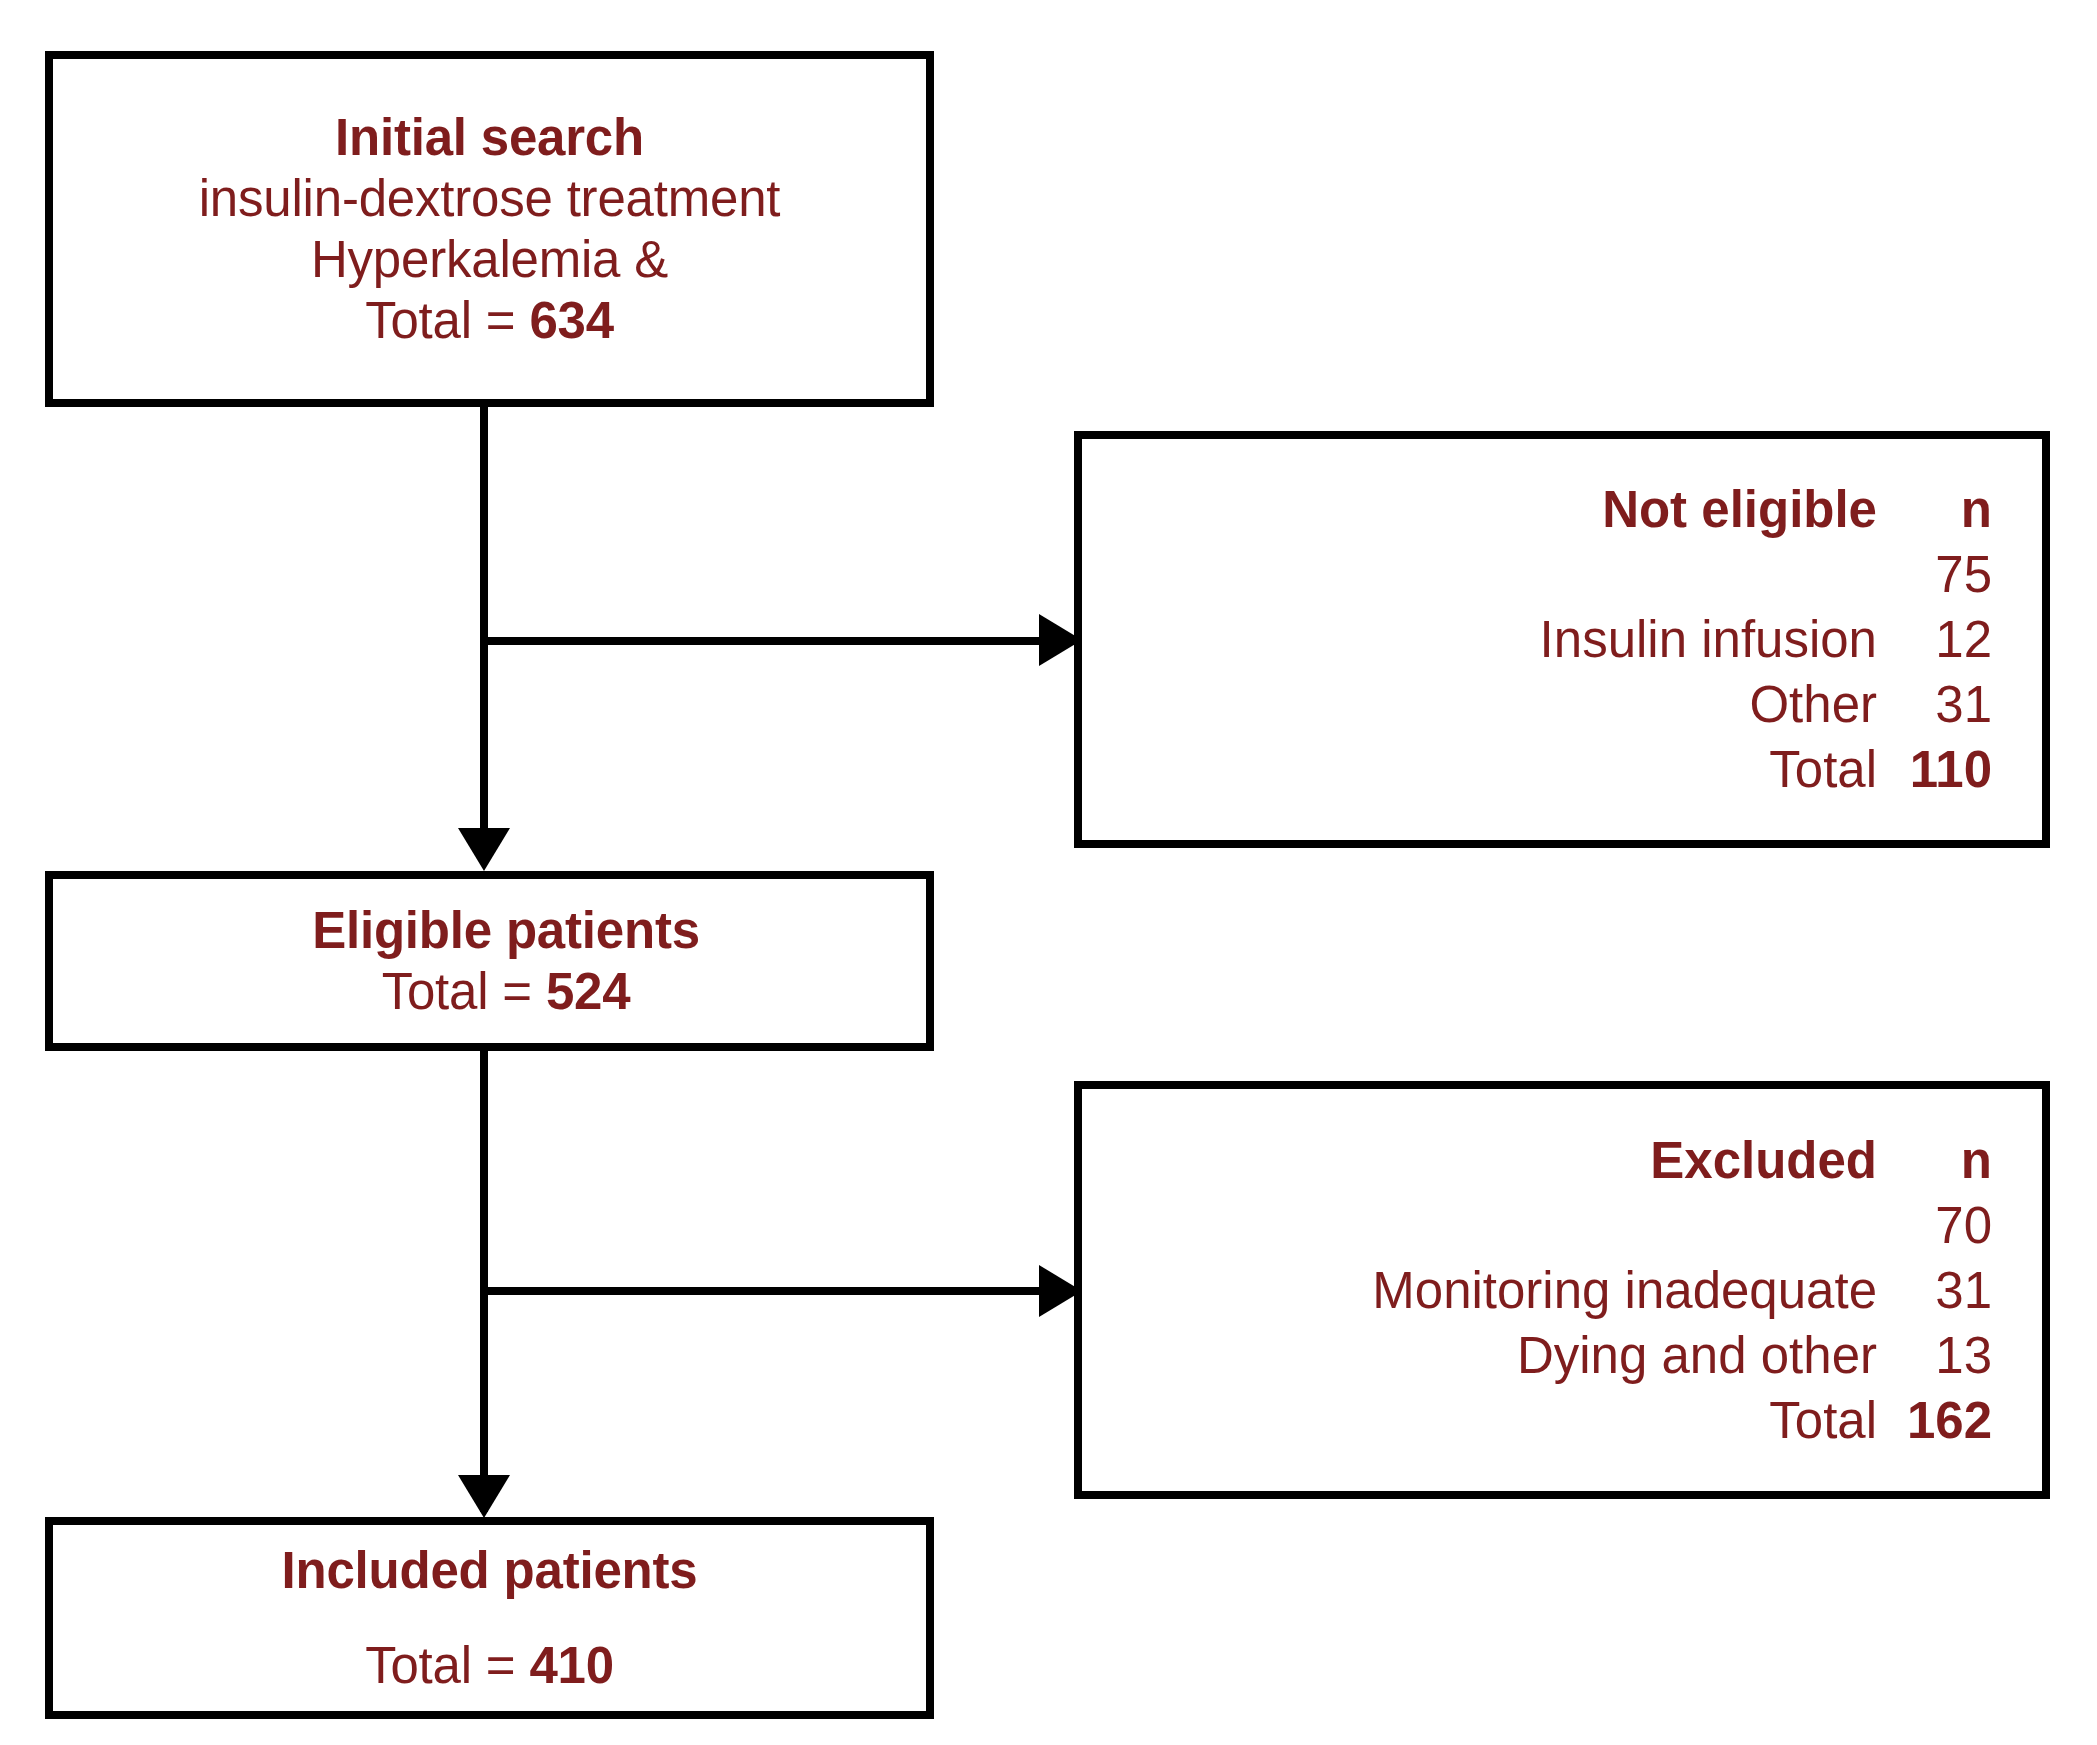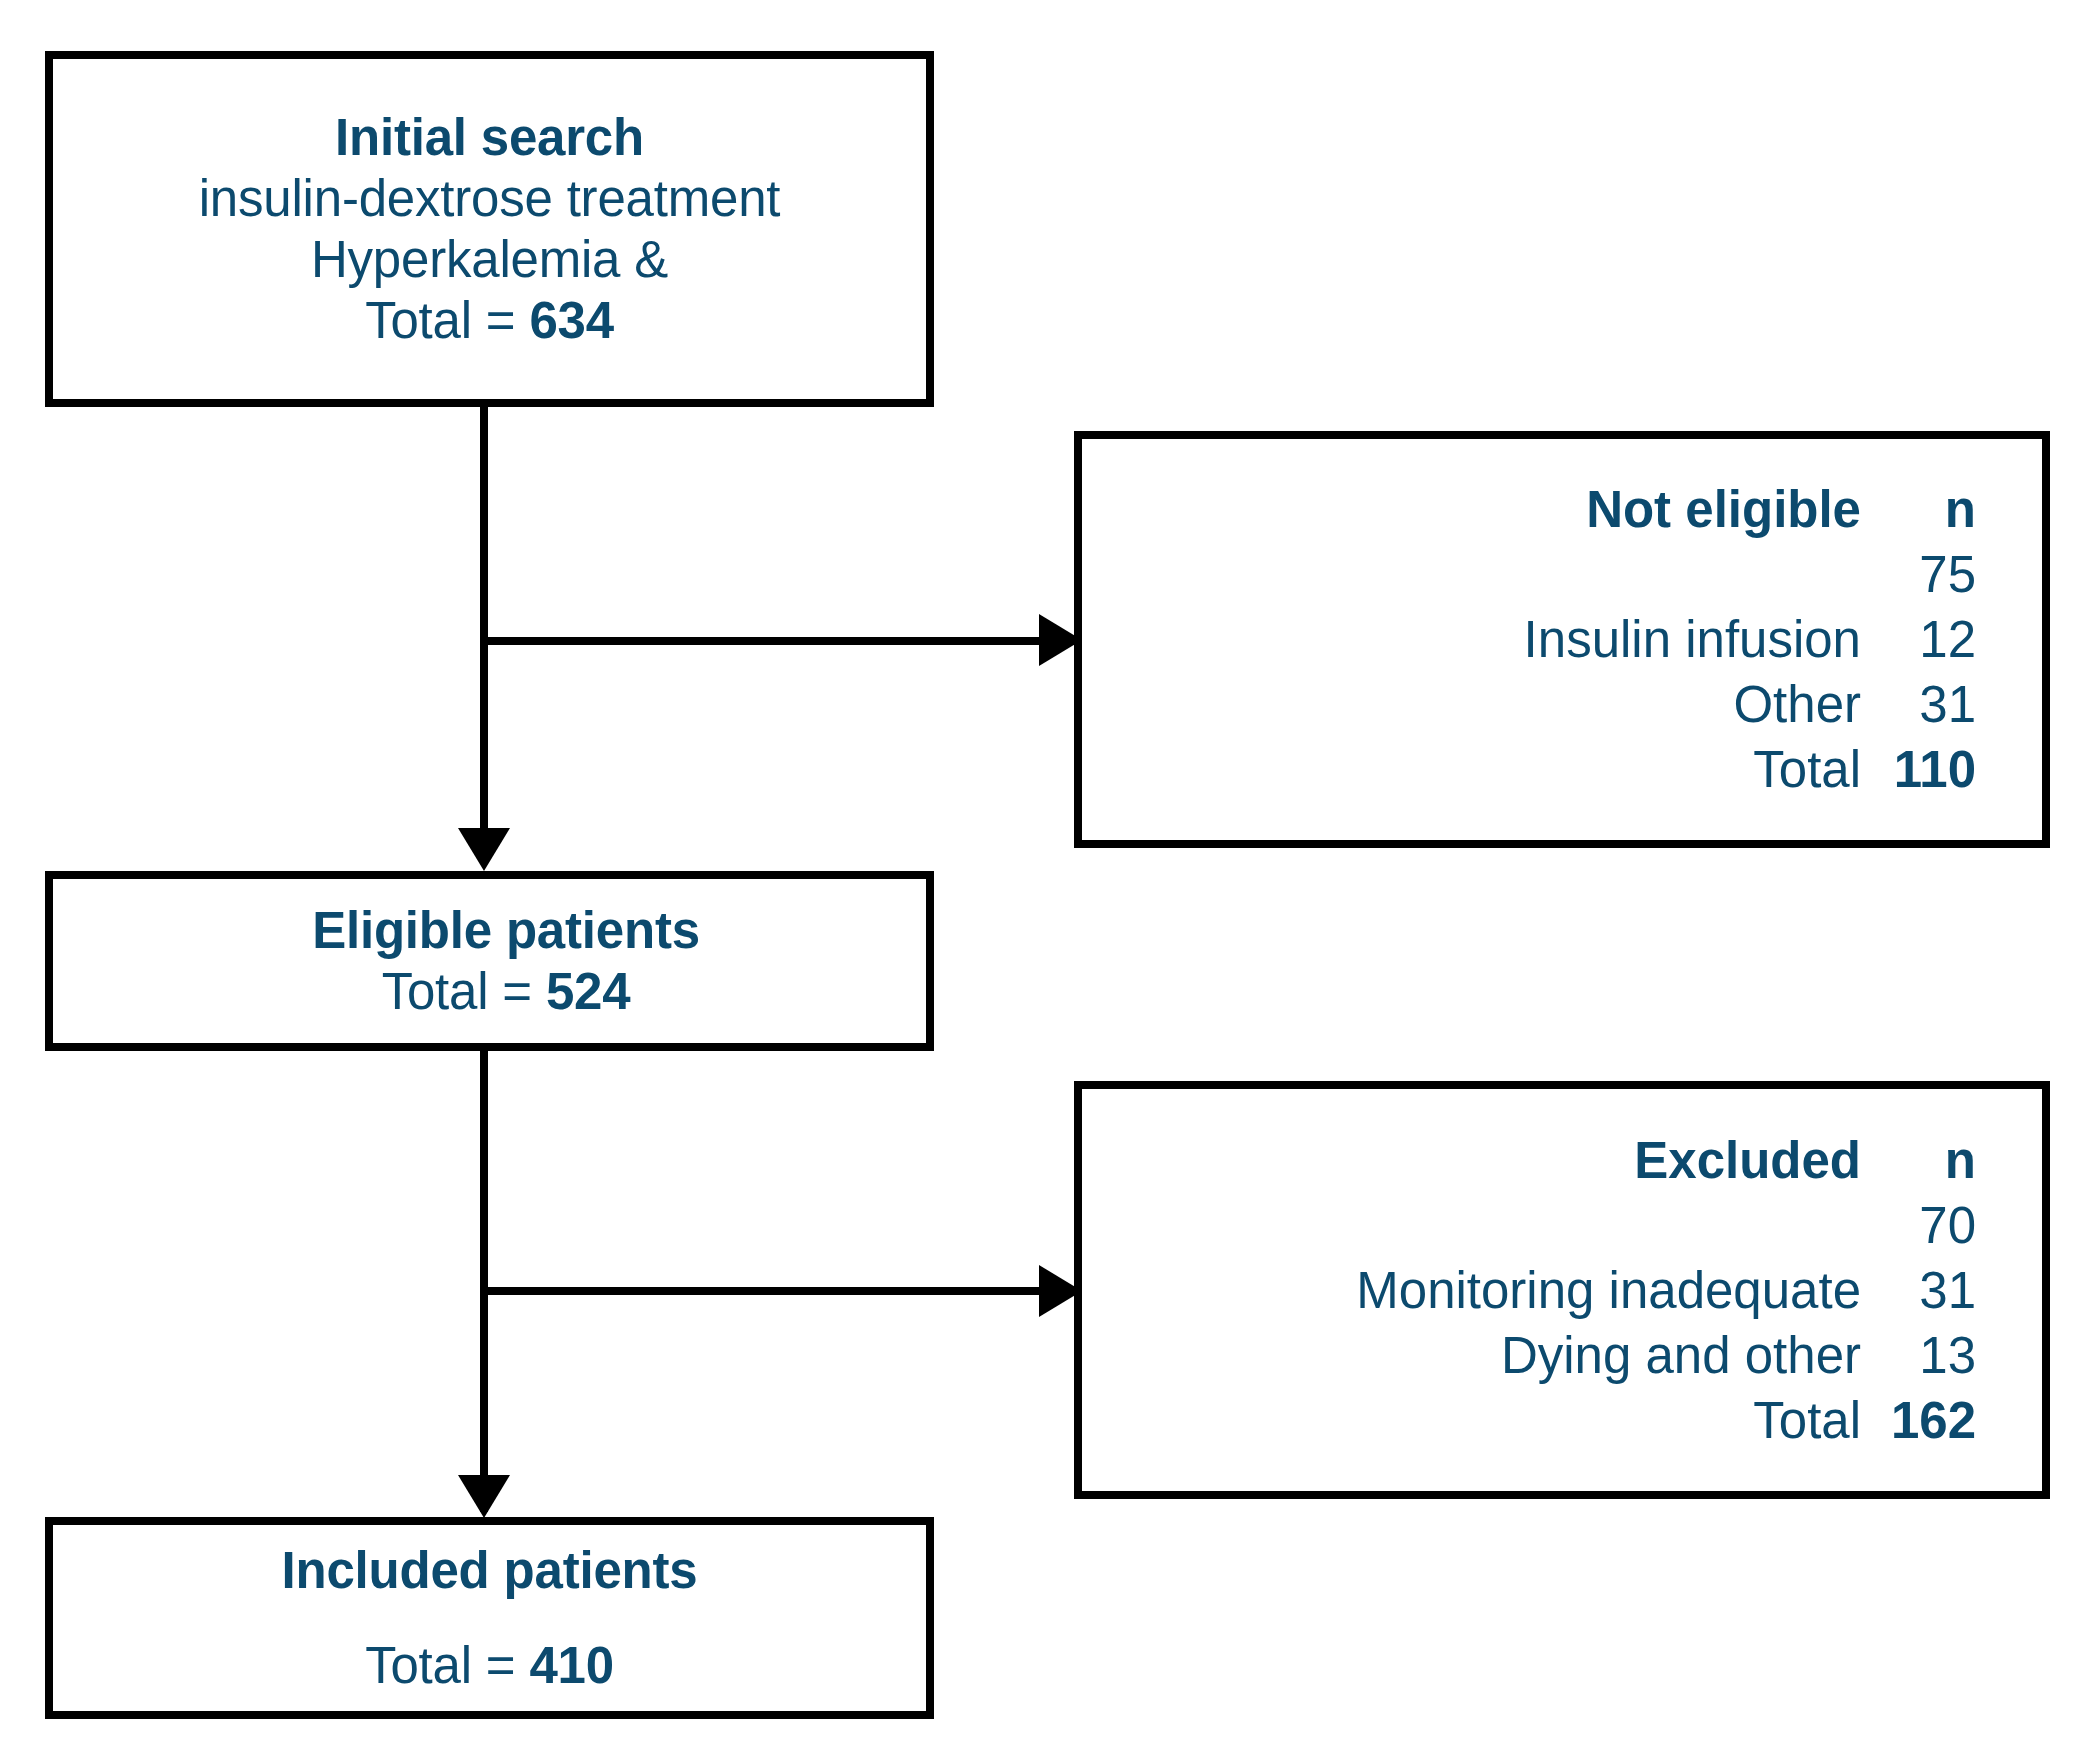--- a/index.html
+++ b/index.html
@@ -6,21 +6,21 @@
     margin: 0;
     padding: 0;
     background: #ffffff;
   }
   #canvas {
     position: relative;
     width: 2097px;
     height: 1745px;
     background: #ffffff;
     font-family: "Liberation Sans", sans-serif;
-    color: #0c4a6e;
+    color: #7f1d1d;
     overflow: hidden;
   }
 
   
   .node {
     position: absolute;
     box-sizing: border-box;
     border: 8px solid #000000;
     background: #ffffff;
     display: flex;
@@ -38,21 +38,21 @@
   }
   .ln.bold { font-weight: bold; }
   .ln b { font-weight: bold; }
 
   
   .panel {
     width: 100%;
     display: flex;
     flex-direction: column;
     align-items: flex-end;
-    padding-right: 66px;
+    padding-right: 50px;
     box-sizing: border-box;
   }
   .row {
     display: flex;
     align-items: baseline;
     font-size: 51px;
     line-height: 65px;
     white-space: nowrap;
   }
   .row .lbl {

